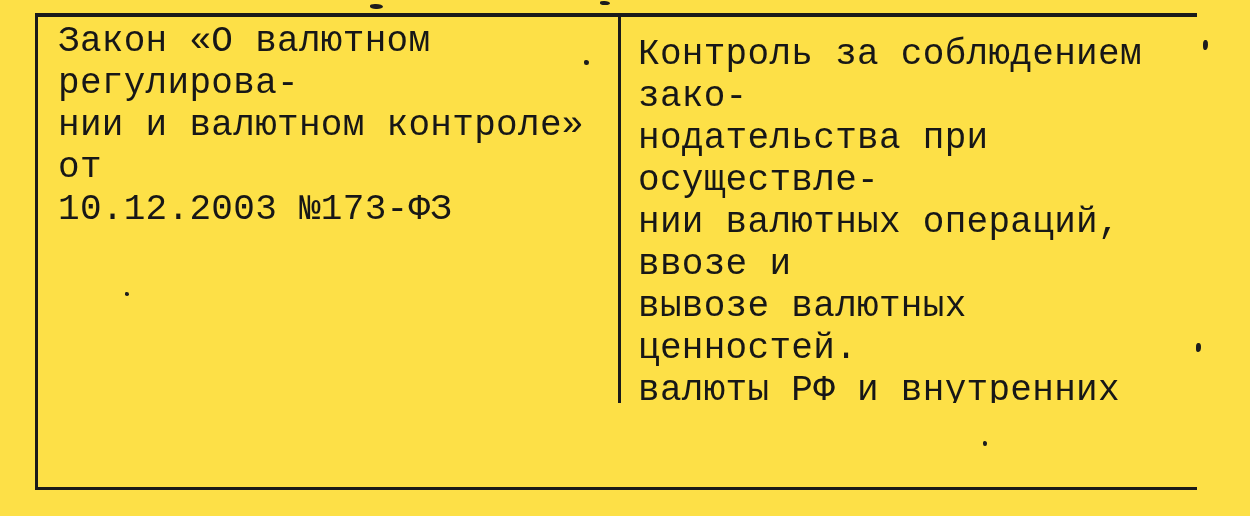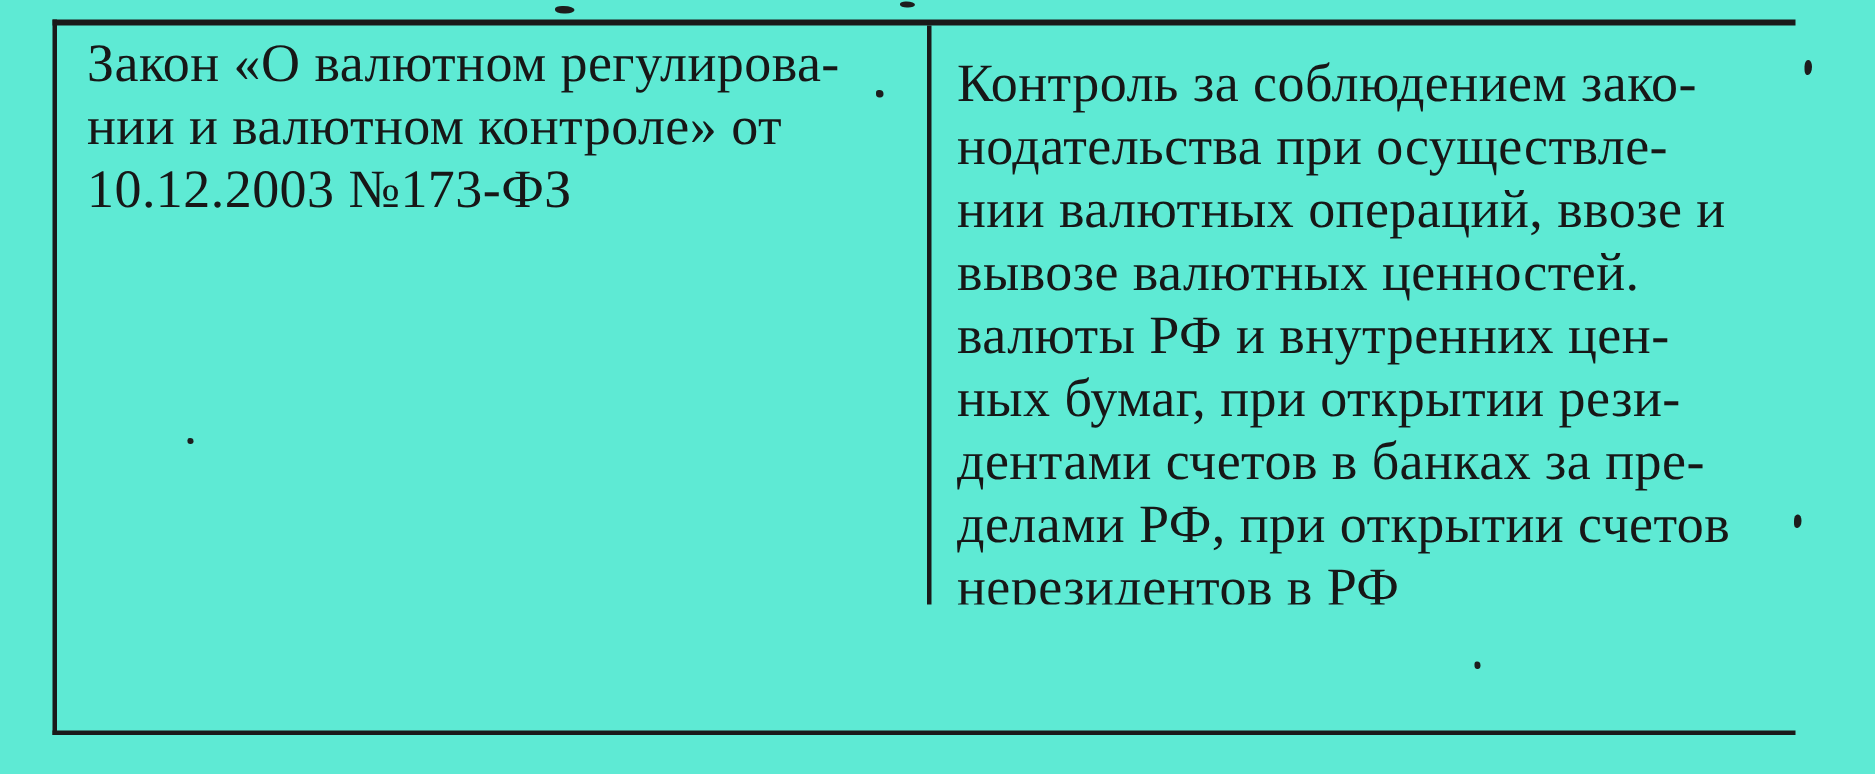--- a/index.html
+++ b/index.html
@@ -6,22 +6,22 @@
     margin: 0;
     padding: 0;
     background: #ffffff;
   }
   * { box-sizing: border-box; }
 
   .page {
     position: relative;
     width: 1250px;
     height: 516px;
-    background: #5eead4;
-    font-family: Liberation Serif, serif;
+    background: #fde047;
+    font-family: Liberation Mono, monospace;
     color: #161616;
     overflow: hidden;
   }
 
   
   .tbl {
     position: absolute;
     left: 35px;
     top: 13px;
     width: 1162px;

